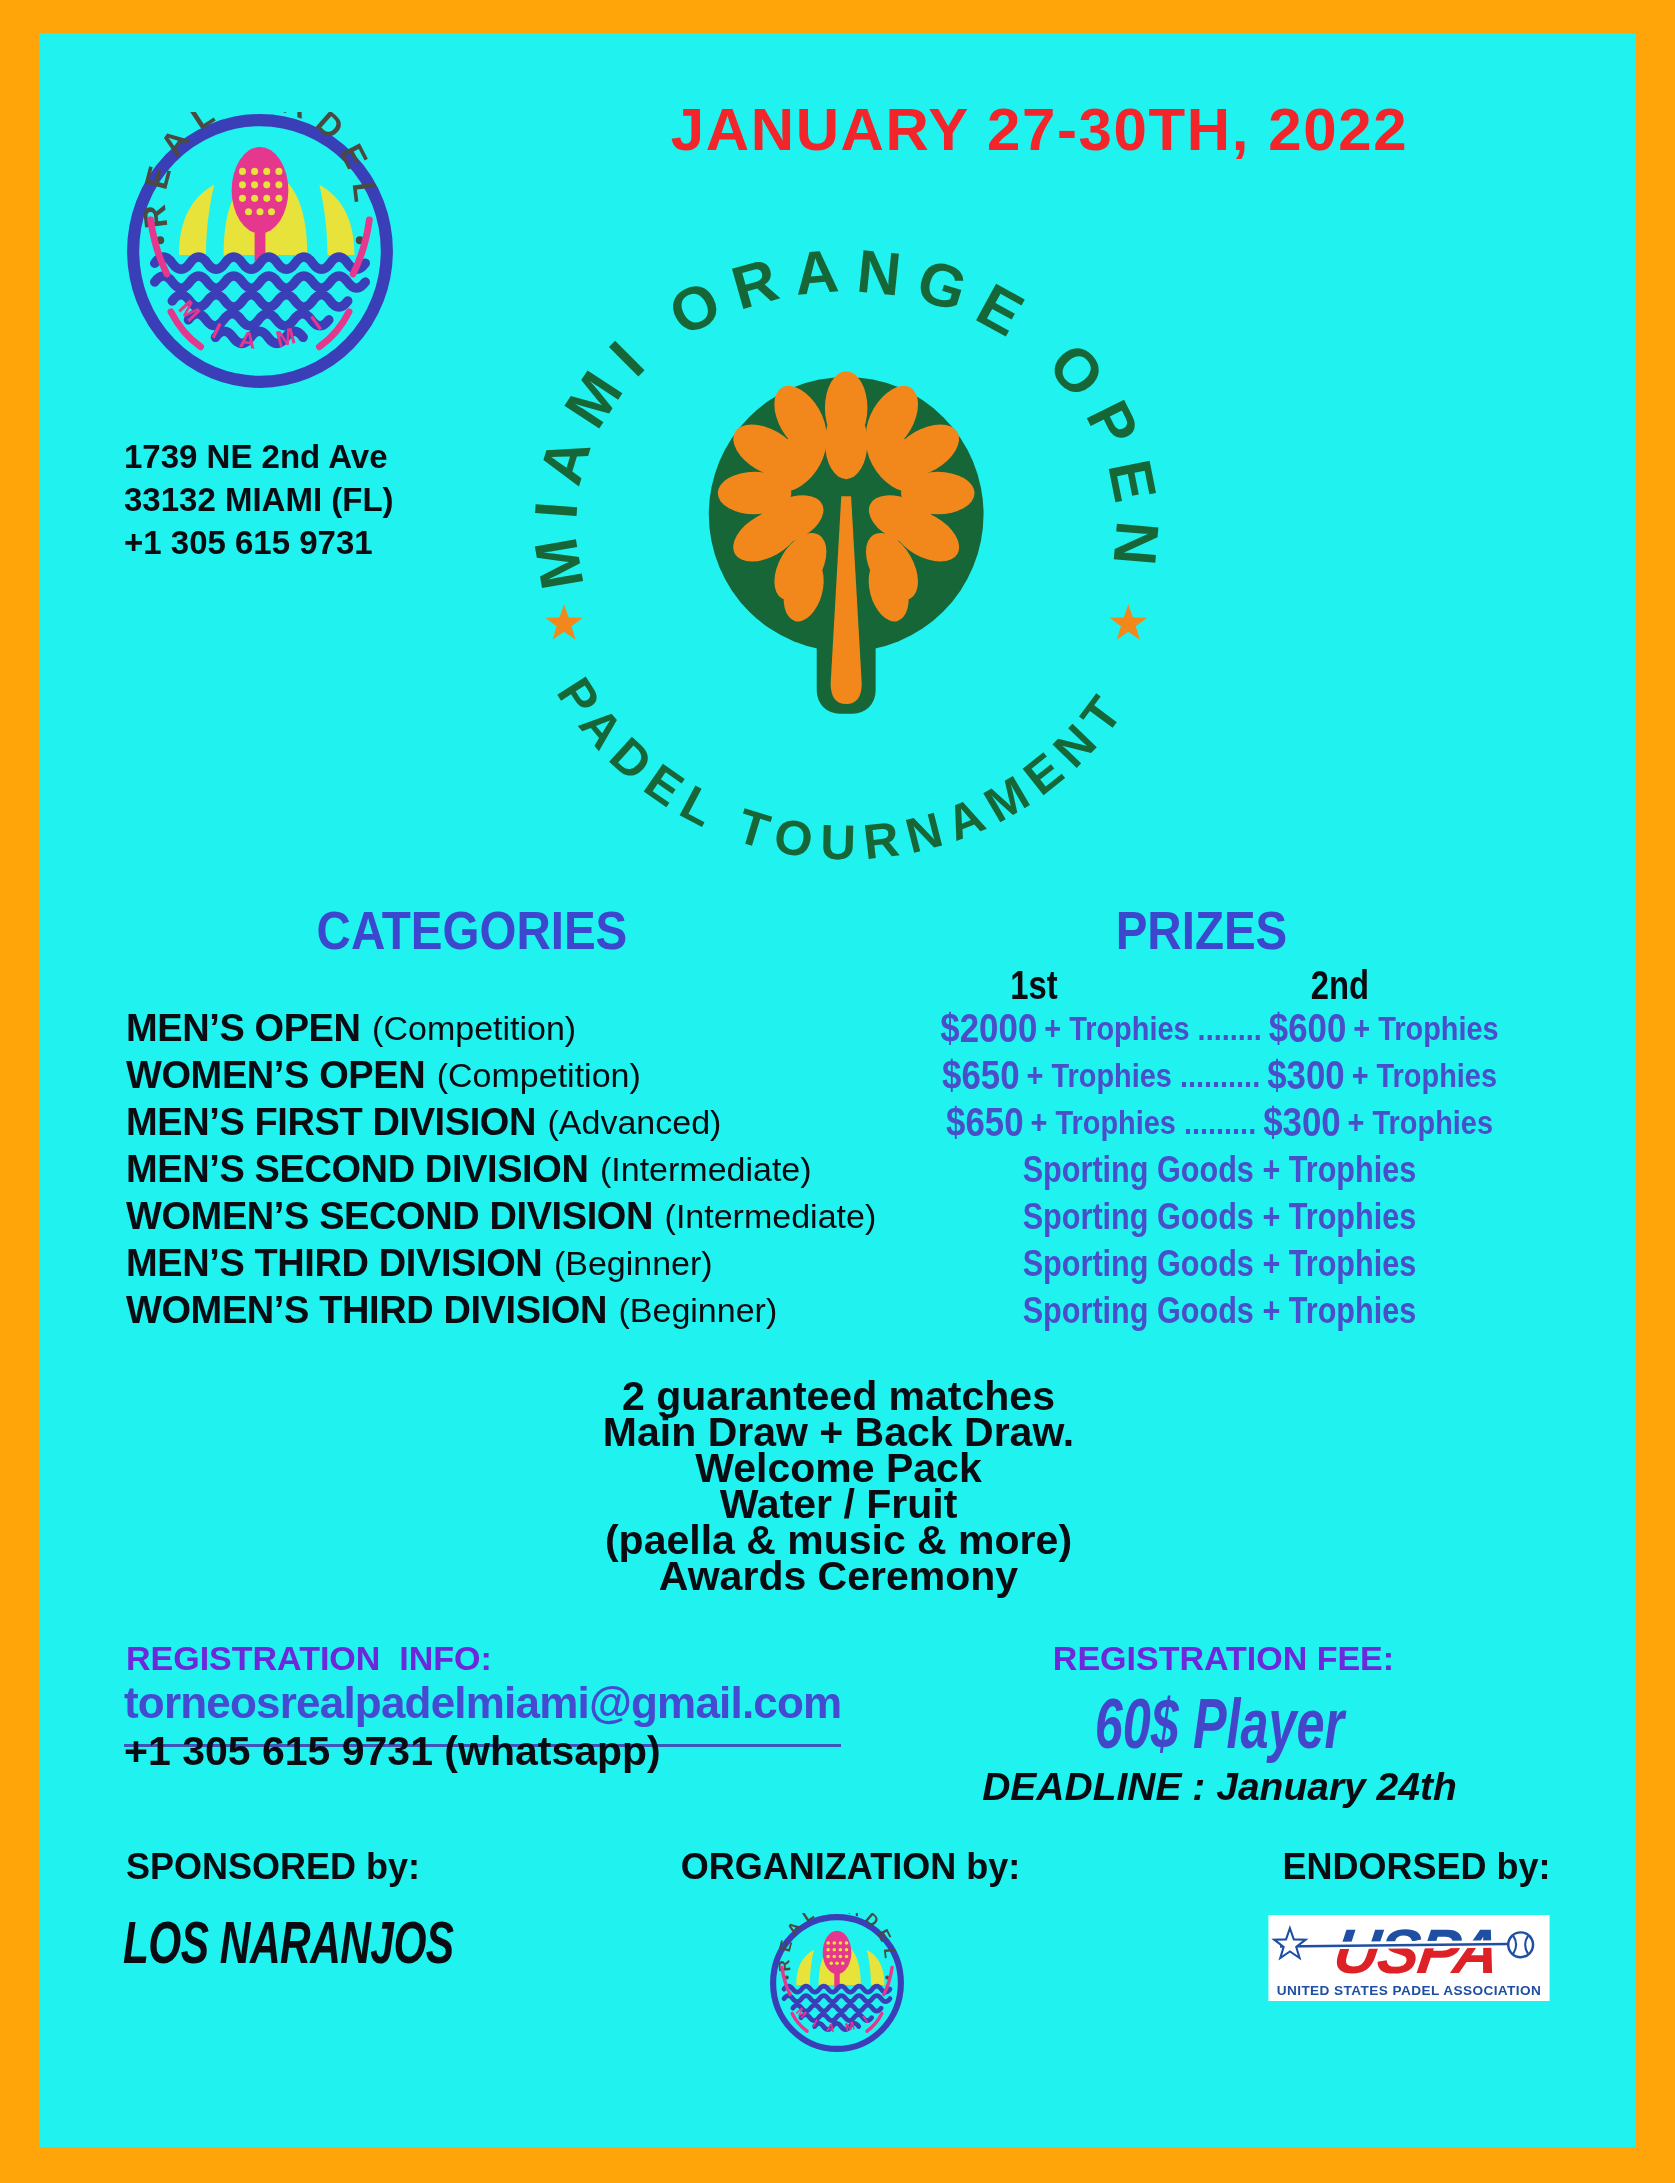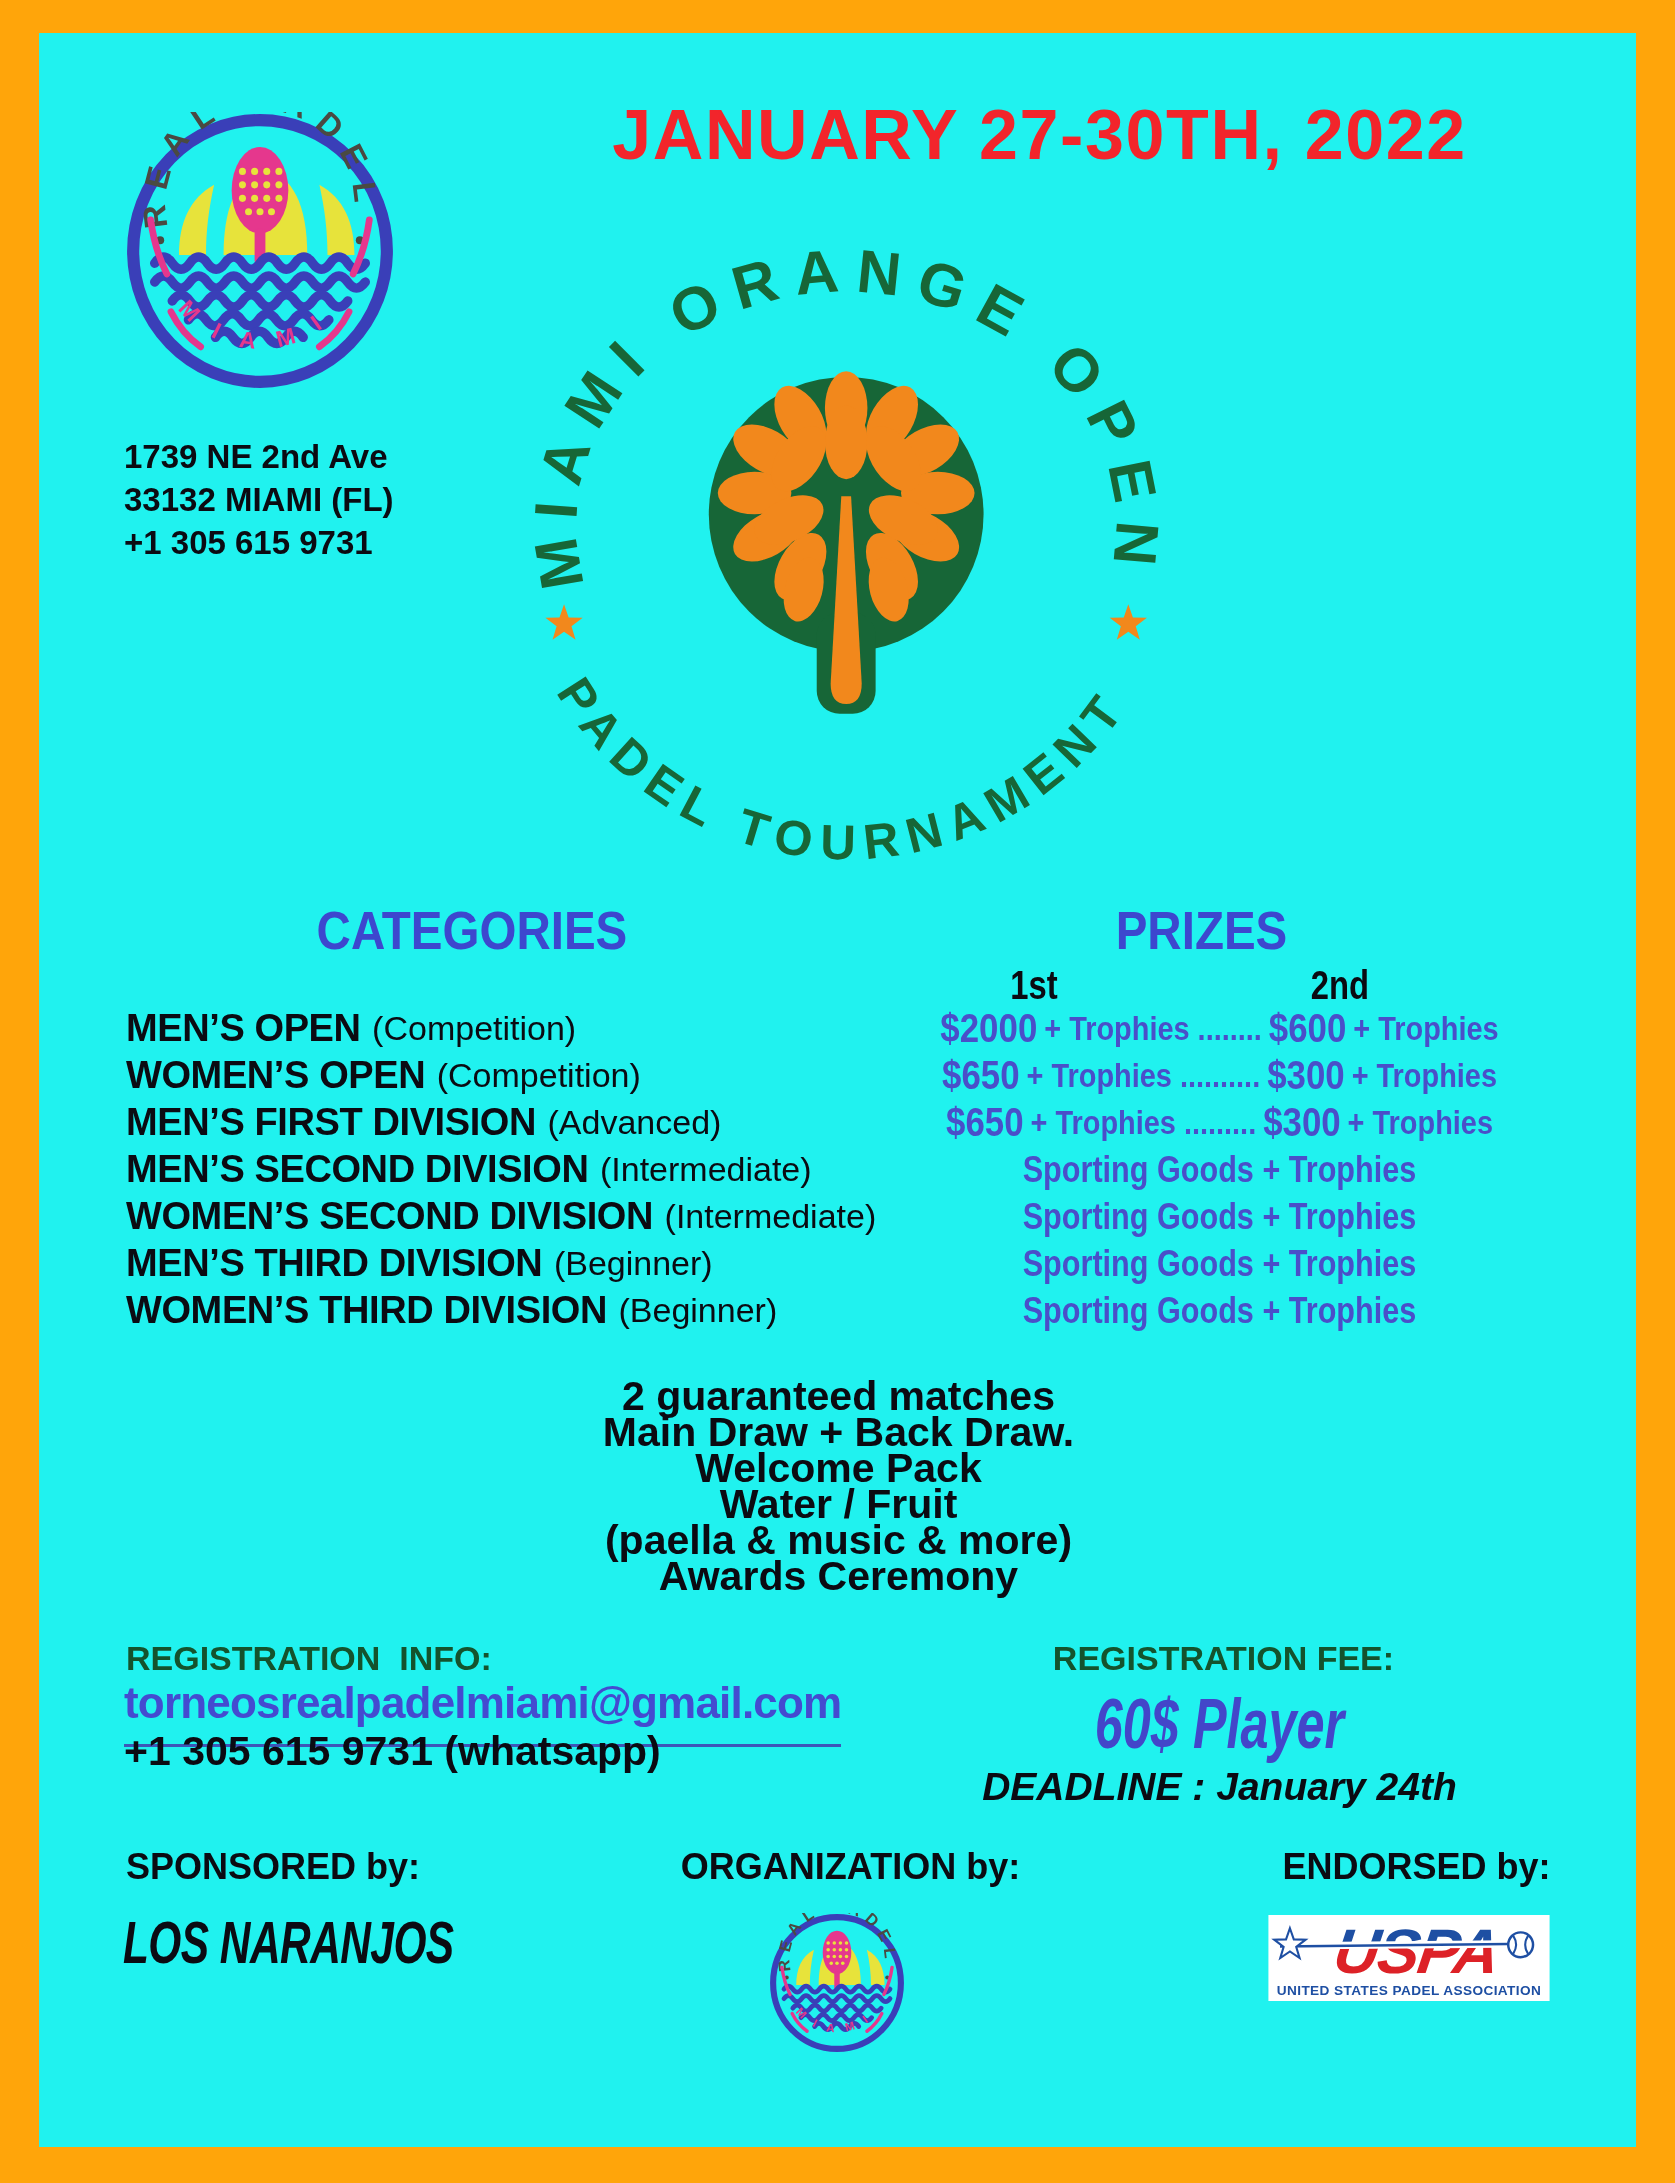--- a/index.html
+++ b/index.html
@@ -8,21 +8,21 @@
     background:#FFA50A;
     font-family:"Liberation Sans",sans-serif;
     overflow:hidden;
   }
   .bg{position:absolute;left:39px;top:33px;width:1597px;height:2114px;background:#20F2EF;}
   .abs{position:absolute;}
   .pre{white-space:pre;}
 
   .date-title{
     left:475px;top:100px;width:1129px;text-align:center;
-    font-size:70px;font-weight:800;letter-spacing:1.6px;line-height:1;
+    font-size:60px;font-weight:800;letter-spacing:1.6px;line-height:1;
     color:#F2252B;
   }
   .address{left:124px;top:435px;font-size:33px;font-weight:600;line-height:43px;color:#0B0B12;}
 
   .section-heading{
     font-size:54px;font-weight:800;line-height:54px;color:#3D47CE;
     text-align:center;transform:scaleX(.88);letter-spacing:0;
   }
   .cat-heading{left:297px;top:903px;width:327px;}
   .prize-heading{left:1038px;top:903px;width:327px;}
@@ -40,21 +40,21 @@
 
   .prize-list{left:888px;top:1005px;width:663px;color:#4A4FC9;}
   .prize-row{height:47px;display:flex;align-items:center;justify-content:center;gap:8.2px;transform:scaleX(.85);}
   .prize-big{font-size:41px;font-weight:800;}
   .prize-mid{font-size:34px;font-weight:600;}
   .prize-goods{font-size:36px;font-weight:600;}
 
   .features{left:511px;top:1378px;width:655px;text-align:center;color:#0B0B12;}
   .feature-line{font-size:41px;font-weight:800;line-height:36px;}
 
-  .reg-heading{font-size:34px;font-weight:800;line-height:39px;color:#14532d;}
+  .reg-heading{font-size:34px;font-weight:800;line-height:39px;color:#6d28d9;}
   .reg-info-heading{left:126px;top:1639px;}
   .email-link{
     left:124px;top:1680px;font-size:44px;font-weight:700;line-height:46px;
     color:#444BD0;text-decoration:none;border-bottom:3.3px solid #3d56b8;padding-bottom:18px;
     display:inline-block;letter-spacing:-0.8px;
   }
   .phone{left:124px;top:1727px;font-size:41px;font-weight:800;line-height:49px;color:#0B0B12;}
   .fee-heading{left:970px;top:1639px;width:507px;text-align:center;}
   .fee-amount{
     left:966px;top:1683px;width:507px;text-align:center;

